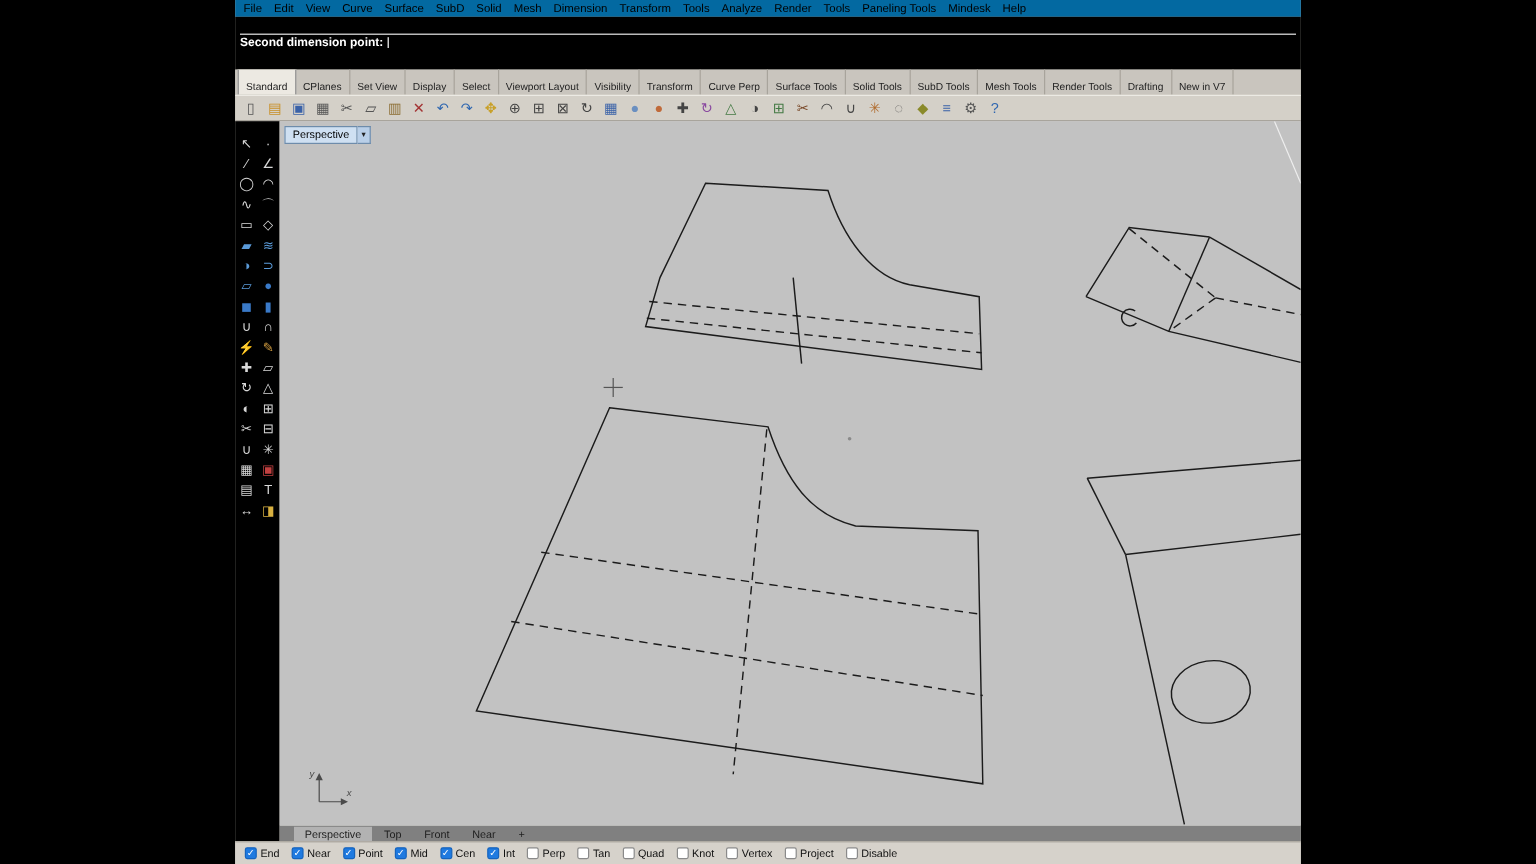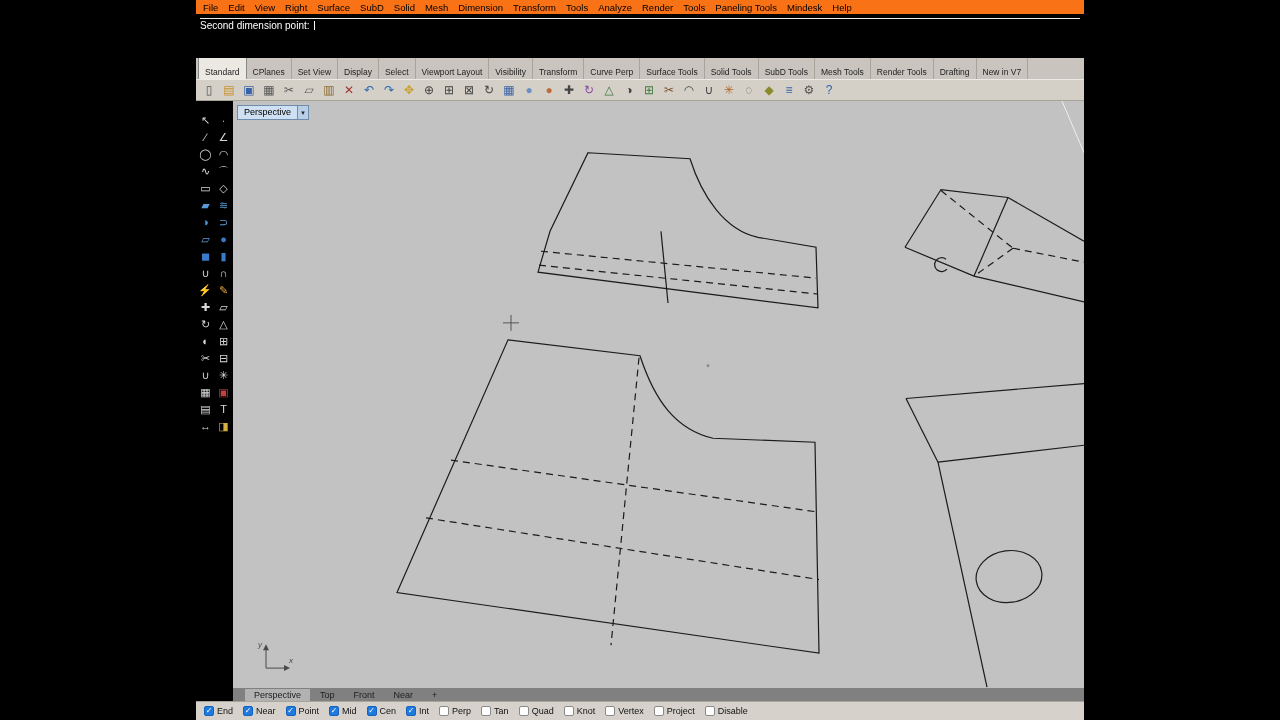--- a/index.html
+++ b/index.html
@@ -1,27 +1,27 @@
 <!DOCTYPE html>
 <html><head>
 <meta charset="utf-8">
 <style>
   *{box-sizing:border-box;margin:0;padding:0}
   html,body{width:1280px;height:720px;overflow:hidden}
   body{background:#000;font-family:"Liberation Sans",sans-serif;position:relative}
   .app{position:absolute;left:196px;top:0;width:888px;height:720px;display:flex;flex-direction:column;background:#d4d0c8}
 
   
-  .menubar{flex:0 0 14px;background:#f97316;display:flex;align-items:center;font-size:9.5px;color:#000;padding-left:2px}
+  .menubar{flex:0 0 14px;background:#0369a1;display:flex;align-items:center;font-size:9.5px;color:#000;padding-left:2px}
   .menu-item{padding:0 5px;cursor:default;white-space:nowrap}
 
   
   .cmd{flex:0 0 44px;background:#000;color:#fff;font-size:10px;padding:2px 4px 0}
   .cmd-line{line-height:10.5px;white-space:nowrap}
-  .cmd-prompt{border-top:1px solid #e8e8e8;margin-top:2px;padding-top:1px;font-weight:normal;line-height:11px;display:flex;align-items:center;white-space:nowrap}
+  .cmd-prompt{border-top:1px solid #e8e8e8;margin-top:12px;padding-top:1px;font-weight:bold;line-height:11px;display:flex;align-items:center;white-space:nowrap}
   .caret{display:inline-block;width:1px;height:9px;background:#fff;margin-left:4px}
 
   
   .tabbar{flex:0 0 21px;background:#c9c5be;display:flex;align-items:flex-end;padding:7px 2px 0;font-size:8.5px;color:#222;overflow:hidden}
   .ttab{padding:11px 6px 2px;border-right:1px solid #a8a49c;white-space:nowrap}
   .ttab.active{background:#ece9e2;border:1px solid #888;border-bottom:none}
 
   
   .toolbar{flex:0 0 22px;background:#d4d0c8;display:flex;align-items:center;padding:0 4px;gap:2px;border-top:1px solid #eceae4;border-bottom:1px solid #a8a49c;overflow:hidden}
   .tb-icon{width:18px;height:18px;display:flex;align-items:center;justify-content:center;font-size:12px;line-height:18px;border-radius:2px;cursor:default}
@@ -63,21 +63,21 @@
 </head>
 <body>
 
 <div class="app">
 
   <div class="menubar">
 
   <span class="menu-item">File</span>
       <span class="menu-item">Edit</span>
       <span class="menu-item">View</span>
-      <span class="menu-item">Right</span>
+      <span class="menu-item">Curve</span>
       <span class="menu-item">Surface</span>
       <span class="menu-item">SubD</span>
       <span class="menu-item">Solid</span>
       <span class="menu-item">Mesh</span>
       <span class="menu-item">Dimension</span>
       <span class="menu-item">Transform</span>
       <span class="menu-item">Tools</span>
       <span class="menu-item">Analyze</span>
       <span class="menu-item">Render</span>
       <span class="menu-item">Tools</span>

